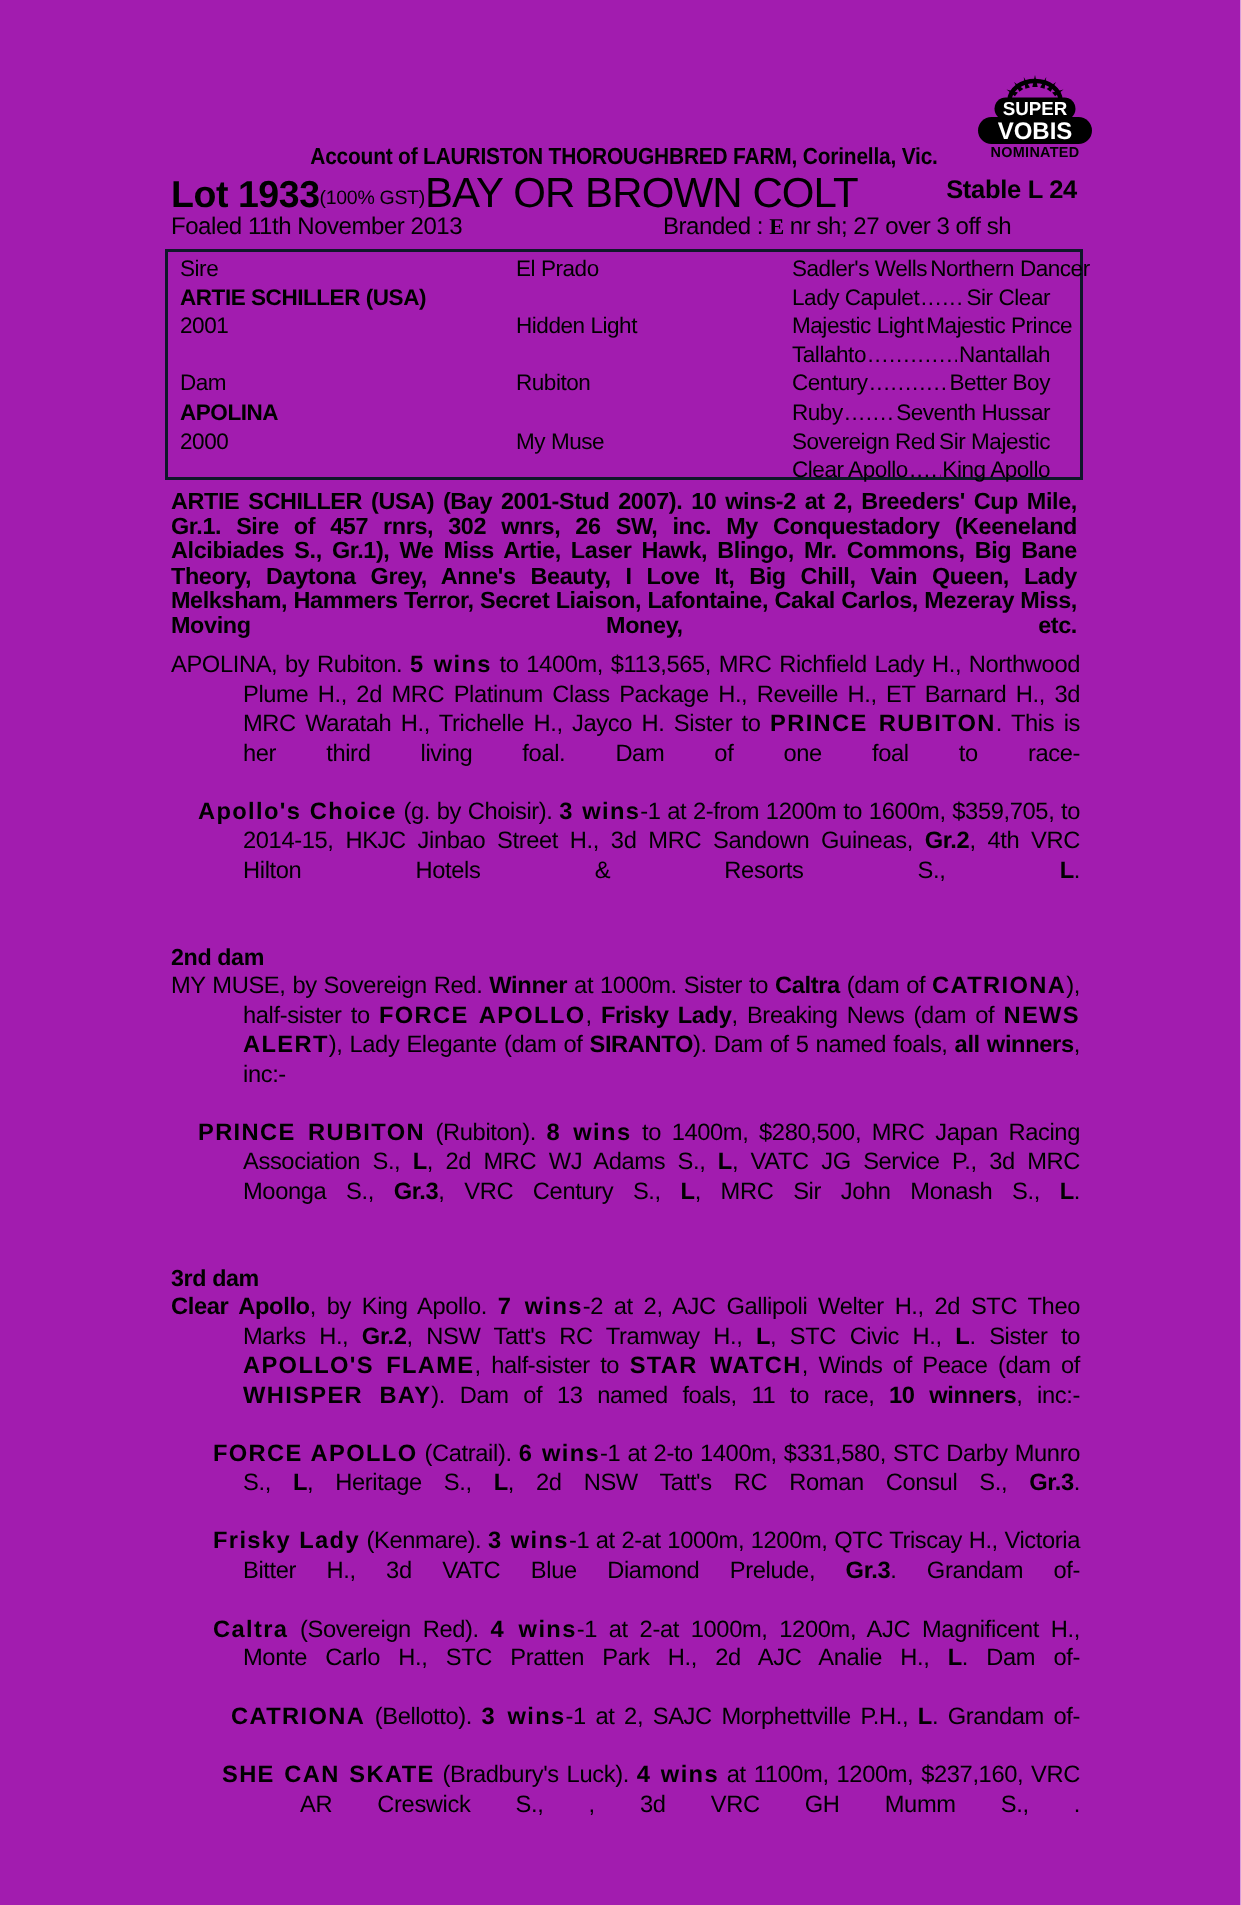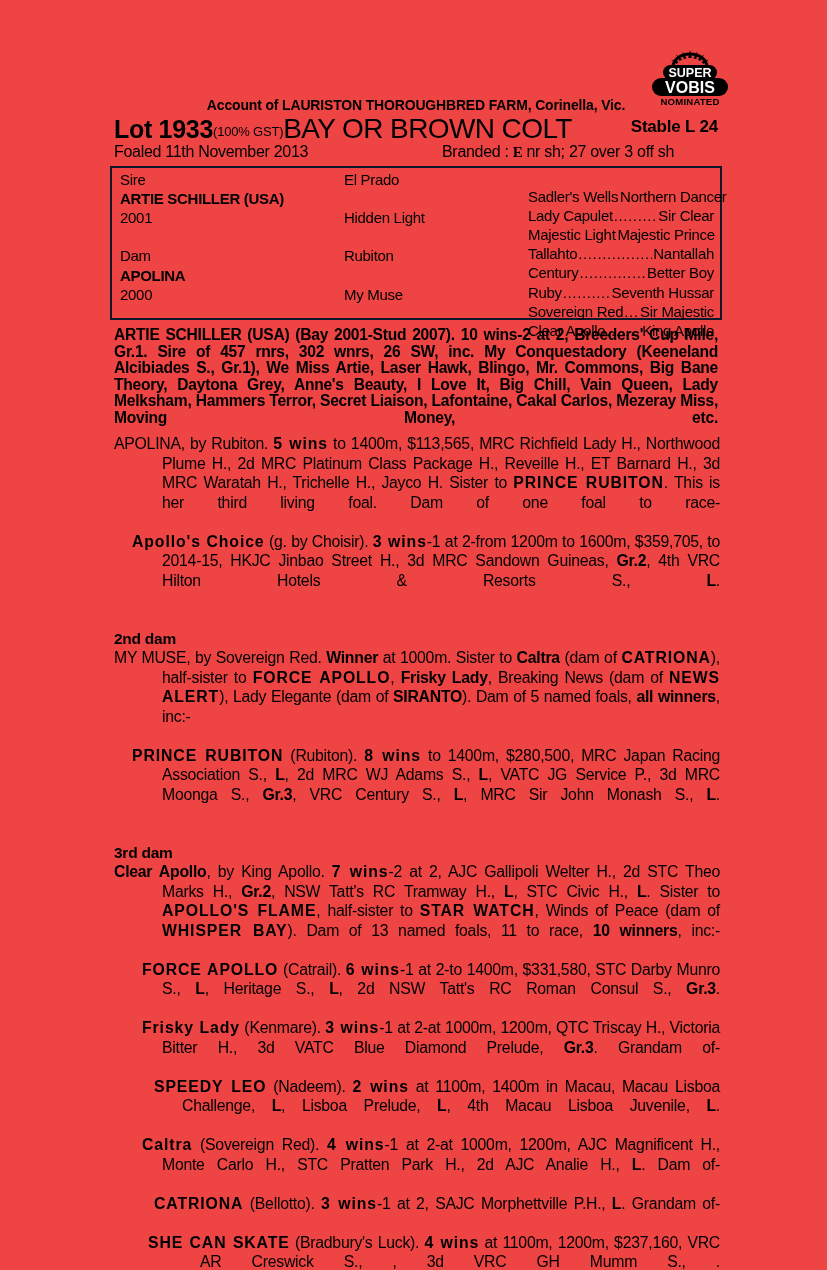--- a/index.html
+++ b/index.html
@@ -11,21 +11,21 @@
   body {
     font-family: "Liberation Sans", sans-serif;
     color: #000000;
     -webkit-font-smoothing: none;
   }
   .page {
     position: relative;
     width: 827px;
     height: 1270px;
     margin: 0 auto;
-    background: #ef4444;
+    background: #a21caf;
     overflow: hidden;
   }
 
   
   .vobis-logo {
     position: absolute;
     left: 648px;
     top: 48px;
     width: 84px;
     height: 58px;
@@ -119,26 +119,25 @@
     height: 19.2px;
     font-size: 15px;
     letter-spacing: -0.3px;
     white-space: nowrap;
   }
   .ped-c1 { position: absolute; left: 8px;   top: 0; }
   .ped-c2 { position: absolute; left: 232px; top: 0; }
   .ped-c3 {
     position: absolute;
     left: 416px;
-    right: 6px;
+    right: 20px;
     top: 0;
     display: flex;
     align-items: baseline;
     white-space: nowrap;
-    margin-top: 17px;
   }
   .ped-c3 .gp { flex: 0 0 auto; }
   .ped-c3 .leader {
     flex: 1 1 auto;
     overflow: hidden;
     white-space: nowrap;
     margin: 0 1px;
     letter-spacing: 0.6px;
   }
   .ped-c3 .ggp { flex: 0 0 auto; }
@@ -327,19 +326,18 @@
     <div class="dam-head">2nd dam</div>
     <div class="entry ind1" id="e-2nd-main">MY MUSE, by Sovereign Red. <b class="hang">Winner</b> at 1000m. Sister to <b class="hang">Caltra</b> (dam of <b class="hang sp">CATRIONA</b>), half-sister to <b class="hang sp">FORCE APOLLO</b>, <b class="hang">Frisky Lady</b>, Breaking News (dam of <b class="hang sp">NEWS ALERT</b>), Lady Elegante (dam of <b class="hang">SIRANTO</b>). Dam of 5 named foals, <b class="hang">all winners</b>, inc:-</div>
     <div class="entry ind2" id="e-2nd-p1"><b class="hang sp">PRINCE RUBITON</b> (Rubiton). <b class="hang sp">8 wins</b> to 1400m, $280,500, MRC Japan Racing Association S., <b class="hang">L</b>, 2d MRC WJ Adams S., <b class="hang">L</b>, VATC JG Service P., 3d MRC Moonga S., <b class="hang">Gr.3</b>, VRC Century S., <b class="hang">L</b>, MRC Sir John Monash S., <b class="hang">L</b>.</div>
 
     <div class="gap"></div>
 
     <div class="dam-head">3rd dam</div>
     <div class="entry ind1" id="e-3rd-main"><b class="hang">Clear Apollo</b>, by King Apollo. <b class="hang sp">7 wins</b>-2 at 2, AJC Gallipoli Welter H., 2d STC Theo Marks H., <b class="hang">Gr.2</b>, NSW Tatt's RC Tramway H., <b class="hang">L</b>, STC Civic H., <b class="hang">L</b>. Sister to <b class="hang sp">APOLLO'S FLAME</b>, half-sister to <b class="hang sp">STAR WATCH</b>, Winds of Peace (dam of <b class="hang sp">WHISPER BAY</b>). Dam of 13 named foals, 11 to race, <b class="hang">10 winners</b>, inc:-</div>
     <div class="entry ind3" id="e-force"><b class="hang sp">FORCE APOLLO</b> (Catrail). <b class="hang sp">6 wins</b>-1 at 2-to 1400m, $331,580, STC Darby Munro S., <b class="hang">L</b>, Heritage S., <b class="hang">L</b>, 2d NSW Tatt's RC Roman Consul S., <b class="hang">Gr.3</b>.</div>
     <div class="entry ind3" id="e-frisky"><b class="hang sp">Frisky Lady</b> (Kenmare). <b class="hang sp">3 wins</b>-1 at 2-at 1000m, 1200m, QTC Triscay H., Victoria Bitter H., 3d VATC Blue Diamond Prelude, <b class="hang">Gr.3</b>. Grandam of-</div>
-    <div class="entry ind6" id="e-speedy"><b class="hang sp">SPEEDY LEO</b> (Nadeem). <b class="hang sp">2 wins</b> at 1100m, 1400m in Macau, Macau Lisboa Challenge, <b class="hang">L</b>, Lisboa Prelude, <b class="hang">L</b>, 4th Macau Lisboa Juvenile, <b class="hang">L</b>.</div>
     <div class="entry ind3" id="e-caltra"><b class="hang sp">Caltra</b> (Sovereign Red). <b class="hang sp">4 wins</b>-1 at 2-at 1000m, 1200m, AJC Magnificent H., Monte Carlo H., STC Pratten Park H., 2d AJC Analie H., <b class="hang">L</b>. Dam of-</div>
     <div class="entry ind6" id="e-catriona"><b class="hang sp">CATRIONA</b> (Bellotto). <b class="hang sp">3 wins</b>-1 at 2, SAJC Morphettville P.H., <b class="hang">L</b>. Grandam of-</div>
     <div class="entry ind7" id="e-skate"><b class="hang sp">SHE CAN SKATE</b> (Bradbury's Luck). <b class="hang sp">4 wins</b> at 1100m, 1200m, $237,160, VRC AR Creswick S., , 3d VRC GH Mumm S., .</div>
 
   </div>
 </div>
 
 </body></html>

